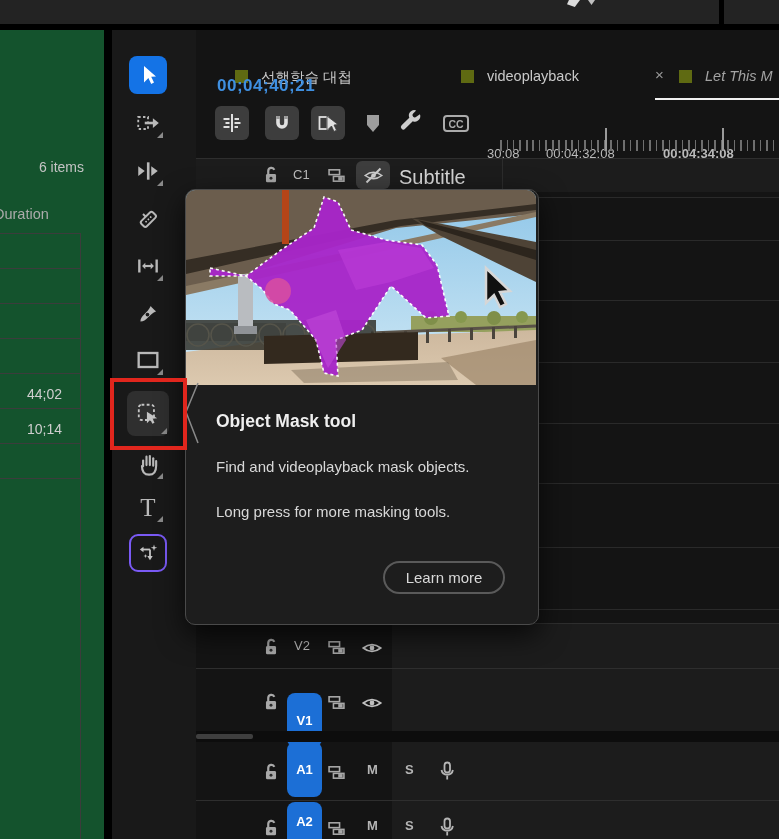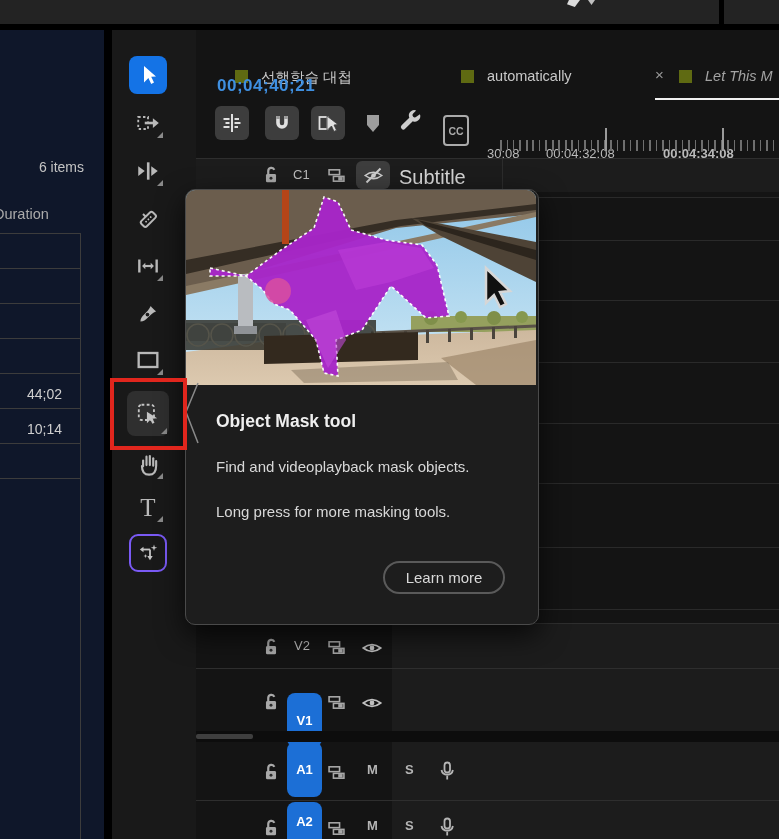--- a/index.html
+++ b/index.html
@@ -63,21 +63,21 @@
       </symbol>
     </defs>
   </svg>
 
   <div class="panel" style="left:0;top:0;width:779px;height:24px;background:#232323;">
     <div class="abs" style="left:719px;top:0;width:5px;height:24px;background:#000;"></div>
     <div class="abs" style="left:567px;top:0;width:13px;height:7px;background:#dcdcdc;clip-path:polygon(15% 0,100% 0,60% 100%,0 60%);"></div>
     <div class="abs" style="left:588px;top:0;width:7px;height:5px;background:#bfbfbf;clip-path:polygon(0 0,100% 0,50% 100%);"></div>
   </div>
 
-  <div class="panel" style="left:0;top:30px;width:104px;height:809px;background:#0f172a;">
+  <div class="panel" style="left:0;top:30px;width:104px;height:809px;background:#14532d;">
     <div class="abs" style="left:6px;top:129px;width:78px;text-align:right;font-size:14px;color:#c4c4c4;">6 items</div>
     <div class="abs" style="left:-6px;top:176px;font-size:14.5px;color:#ababab;">Duration</div>
 
     <div class="vline" style="left:80px;top:203px;height:636px;background:#3c3c3c;"></div>
     <div class="hline" style="left:0;top:203px;width:81px;background:#3c3c3c;"></div>
     <div class="hline" style="left:0;top:238px;width:81px;background:#3c3c3c;"></div>
     <div class="hline" style="left:0;top:273px;width:81px;background:#3c3c3c;"></div>
     <div class="hline" style="left:0;top:308px;width:81px;background:#3c3c3c;"></div>
     <div class="hline" style="left:0;top:343px;width:81px;background:#3c3c3c;"></div>
     <div class="hline" style="left:0;top:378px;width:81px;background:#3c3c3c;"></div>
@@ -200,21 +200,21 @@
     </div>
   </div>
 
   <div class="redbox"></div>
 
   <div class="panel" style="left:196px;top:30px;width:583px;height:809px;background:#141414;">
 
     <div class="tabsq" style="left:39px;"></div>
     <div class="tablab" style="left:65px;">선행학습 대첩</div>
     <div class="tabsq" style="left:265px;"></div>
-    <div class="tablab" style="left:291px;">automatically</div>
+    <div class="tablab" style="left:291px;">videoplayback</div>
     <div class="tablab" style="left:459px;top:36px;color:#9a9a9a;font-size:15px;">×</div>
     <div class="tabsq" style="left:483px;"></div>
     <div class="tablab" style="left:509px;color:#a3a3a3;width:74px;overflow:hidden;font-style:italic;">Let This M</div>
     <div class="abs" style="left:459px;top:68px;width:124px;height:2px;background:#f0f0f0;"></div>
 
     <div class="abs" style="left:21px;top:46px;font-size:17px;font-weight:bold;color:#3f8fe0;letter-spacing:.5px;">00;04;40;21</div>
 
     <div class="tbtn" style="left:19px;top:76px;">
       <span>
         <svg width="24" height="24" viewBox="0 0 24 24" stroke="#e0e0e0" stroke-width="2">
@@ -248,21 +248,21 @@
     <div class="abs" style="left:167px;top:83px;">
       <svg width="20" height="22" viewBox="0 0 20 22">
           <path d="M4,2 h12 v10 l-6,7 l-6,-7 Z" fill="#9d9d9d"></path>
         </svg>
     </div>
     <div class="abs" style="left:200px;top:79px;">
       <svg width="28" height="28" viewBox="0 0 24 24">
         <path d="M20.5,4.5 a4.6,4.6 0 0 1 -6.1,5.9 l-6.6,6.6 a2.1,2.1 0 0 1 -3,-3 l6.6,-6.6 a4.6,4.6 0 0 1 5.9,-6.1 l-2.6,2.6 a1.9,1.9 0 0 0 2.7,2.7 Z" fill="#cdcdcd"></path>
       </svg>
     </div>
-    <div class="abs" style="left:247px;top:85px;width:26px;height:31px;border:2px solid #ababab;border-radius:4px;color:#ababab;
+    <div class="abs" style="left:247px;top:85px;width:26px;height:17px;border:2px solid #ababab;border-radius:4px;color:#ababab;
                 font-size:10.5px;font-weight:bold;display:flex;align-items:center;justify-content:center;box-sizing:border-box;">CC</div>
 
     <div class="rulerlab" style="left:291px;">30;08</div>
     <div class="rulerlab" style="left:350px;">00;04;32;08</div>
     <div class="rulerlab" style="left:467px;font-weight:bold;">00;04;34;08</div>
     <div class="abs" style="left:304px;top:110px;width:279px;height:11px;background:repeating-linear-gradient(90deg,#6f6f6f 0 1.5px,transparent 1.5px 6.5px);"></div>
     <div class="abs" style="left:409px;top:98px;width:2px;height:23px;background:#9a9a9a;"></div>
     <div class="abs" style="left:526px;top:98px;width:2px;height:23px;background:#9a9a9a;"></div>
 
     <div class="hline" style="left:0;top:128px;width:583px;background:#2e2e2e;"></div>

